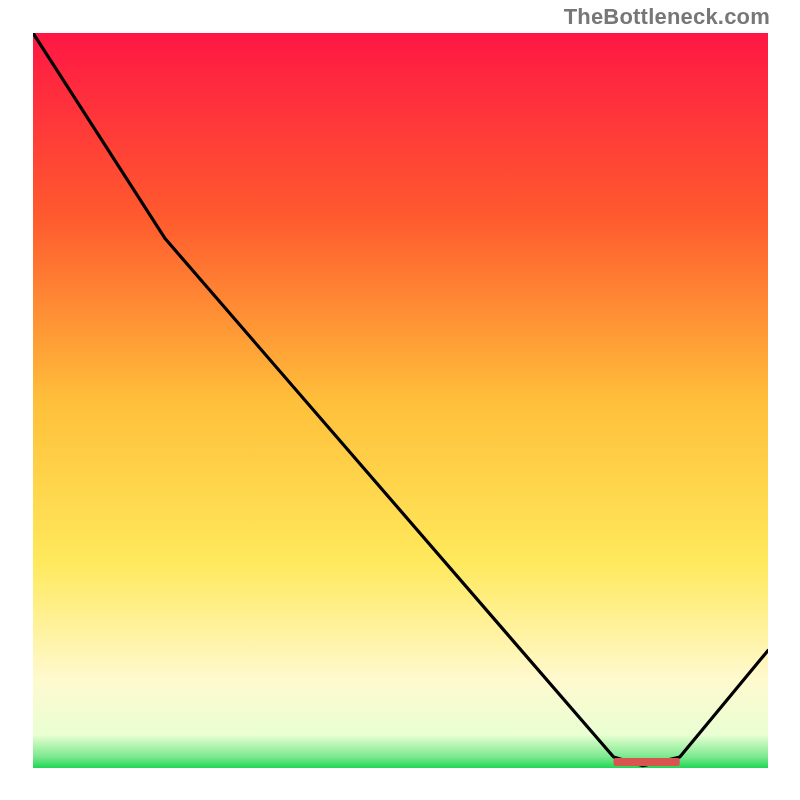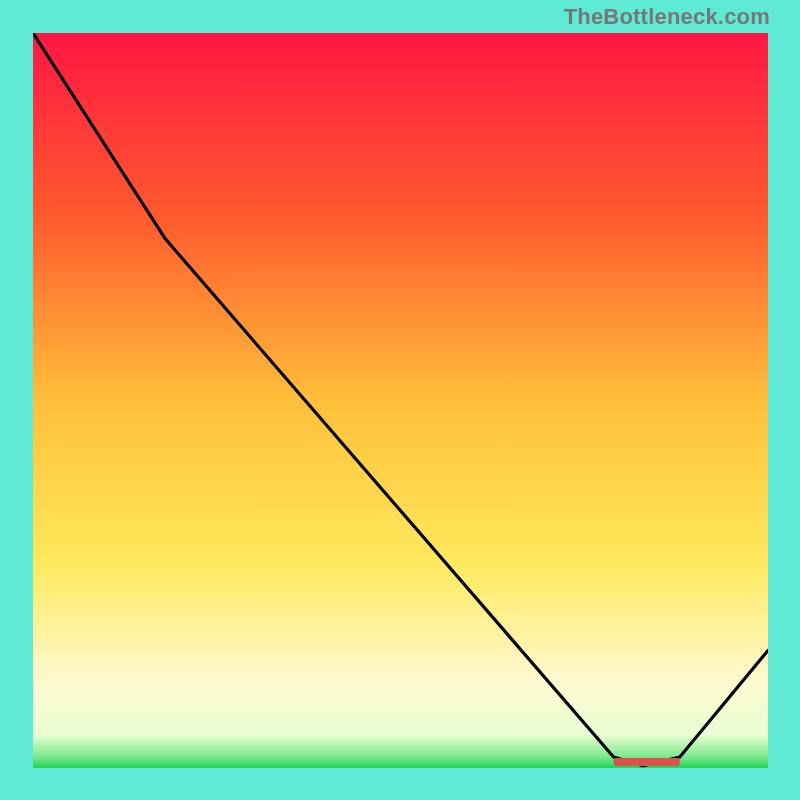--- a/index.html
+++ b/index.html
@@ -8,21 +8,21 @@
     width: 800px;
     height: 800px;
     background: #000;
     overflow: hidden;
     font-family: Arial, Helvetica, sans-serif;
   }
   .stage {
     position: relative;
     width: 800px;
     height: 800px;
-    background: #5eead4;
+    background: #ffffff;
   }
   
   .plot {
     position: absolute;
     left: 33px;
     top: 33px;
     width: 735px;
     height: 735px;
   }
   .plot svg {

